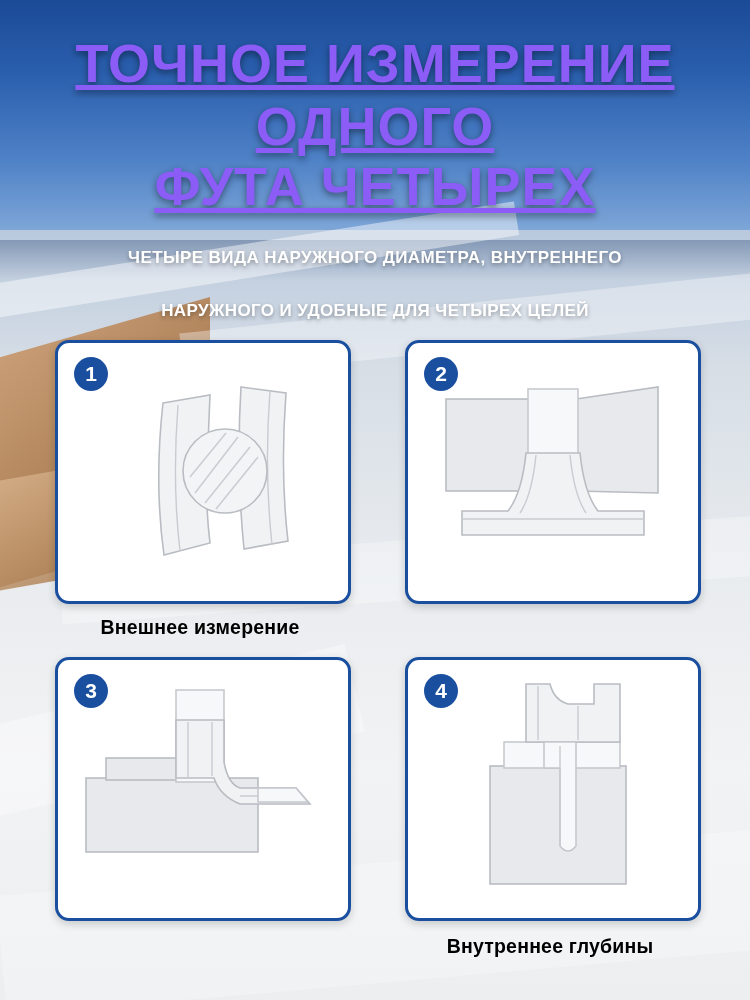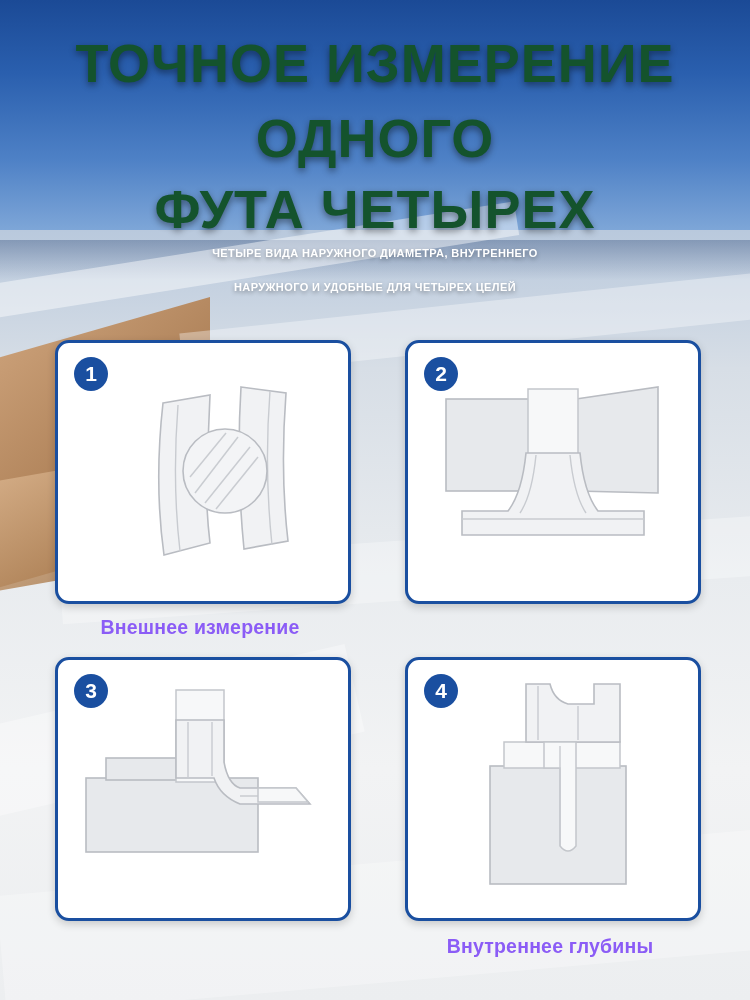--- a/index.html
+++ b/index.html
@@ -64,37 +64,38 @@
     left: 0; top: 240px; width: 750px; height: 40px;
     background: linear-gradient(180deg, rgba(30,60,110,0.35), rgba(30,60,110,0));
   }
 
   
   .headline {
     position: absolute;
     left: 0; top: 36px;
     width: 750px;
     text-align: center;
-    color: #14532d;
+    color: #8b5cf6;
     font-weight: bold;
     line-height: 1.02;
     letter-spacing: 1px;
     text-shadow: 0 3px 7px rgba(0,0,0,0.45);
+    text-decoration: underline;
   }
   .headline .l1 { font-size: 54px; display: block; }
-  .headline .l2 { font-size: 54px; display: block; margin-top: 20px; }
-  .headline .l3 { font-size: 54px; display: block; margin-top: 16px; }
+  .headline .l2 { font-size: 54px; display: block; margin-top: 8px; }
+  .headline .l3 { font-size: 54px; display: block; margin-top: 5px; }
 
   .subhead {
     position: absolute;
     left: 55px; top: 245px;
     width: 640px;
     text-align: center;
     color: #ffffff;
-    font-size: 11px;
+    font-size: 17px;
     font-weight: bold;
     line-height: 1.55;
     letter-spacing: 0.4px;
     text-shadow: 0 2px 4px rgba(0,0,0,0.35);
   }
 
   
   .grid {
     position: absolute;
     left: 55px; top: 340px;
@@ -126,21 +127,21 @@
     font-size: 21px;
     font-weight: bold;
     line-height: 34px;
     text-align: center;
   }
   .caption {
     margin-top: 12px;
     text-align: center;
     font-size: 19.5px;
     font-weight: bold;
-    color: #8b5cf6;
+    color: #000000;
     letter-spacing: 0.2px;
   }
   .cell.row2 .caption { margin-top: 14px; }
 
   svg.art { position: absolute; left: 0; top: 0; }
   .jaw { fill: #f1f2f4; stroke: #b9bcc2; stroke-width: 1.6; }
   .jaw-d { fill: #e7e9ec; stroke: #b9bcc2; stroke-width: 1.6; }
   .jaw-l { fill: #f7f8f9; stroke: #c3c6cb; stroke-width: 1.5; }
   .wline { stroke: #c8cbd0; stroke-width: 1.4; fill: none; }
 </style>

